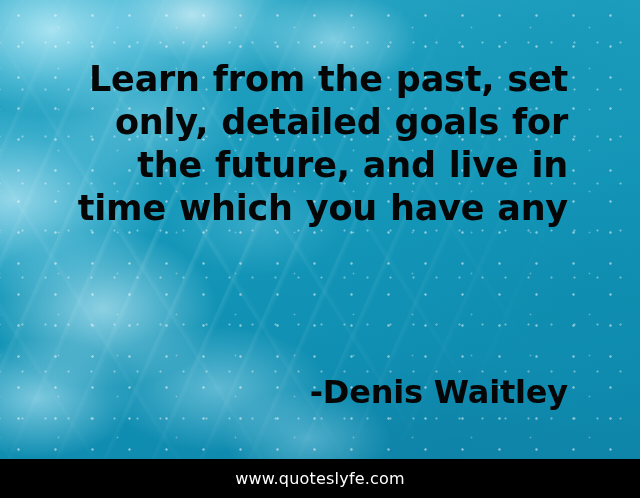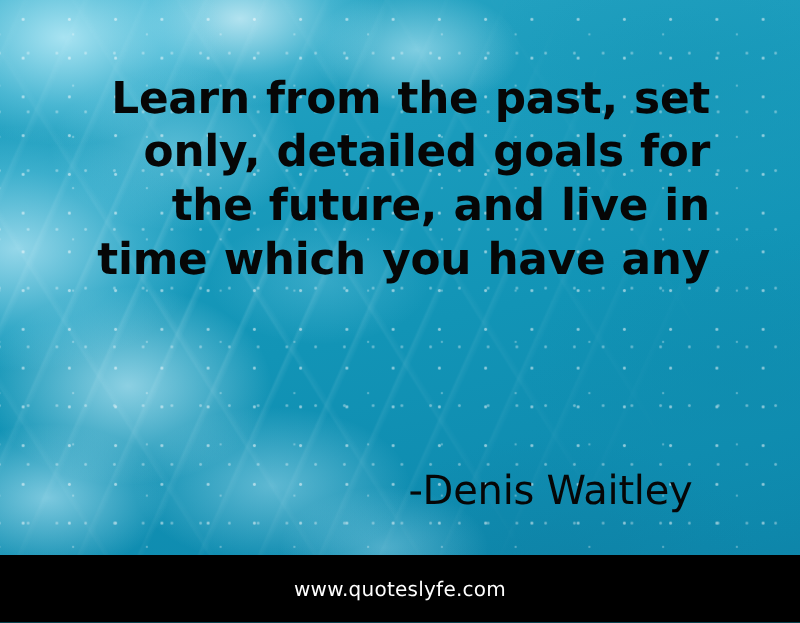--- a/index.html
+++ b/index.html
@@ -6,21 +6,21 @@
     margin: 0;
     padding: 0;
     background: #000;
   }
   #card {
     position: relative;
     width: 640px;
     height: 498px;
     overflow: hidden;
     font-family: "DejaVu Sans", "Liberation Sans", sans-serif;
-    background: #0f766e;
+    background: #86efac;
   }
 
   
   .bg {
     position: absolute;
     inset: 0;
     background-color: #1698ba;
     background-image:
       radial-gradient(ellipse 180px 120px at 8% 6%,  rgba(190,238,250,0.85) 0%, rgba(150,225,245,0.35) 45%, rgba(255,255,255,0) 72%),
       radial-gradient(ellipse 150px 90px  at 30% 3%, rgba(225,248,255,0.75) 0%, rgba(160,230,248,0.25) 50%, rgba(255,255,255,0) 78%),
@@ -80,37 +80,37 @@
     color: #060606;
     font-size: 35px;
     line-height: 43px;
     font-weight: bold;
     letter-spacing: -0.2px;
     word-spacing: 1px;
   }
   .attribution {
     position: absolute;
     left: 0;
-    right: 86px;
+    right: 72px;
     top: 372px;
     text-align: right;
     color: #060606;
     font-size: 32px;
     line-height: 40px;
-    font-weight: normal;
+    font-weight: bold;
     letter-spacing: -0.2px;
   }
 
   
   .footer {
     position: absolute;
     left: 0;
     right: 0;
     bottom: 0;
-    height: 54px;
+    height: 39px;
     background: #000000;
     display: flex;
     align-items: center;
     justify-content: center;
   }
   .footer-text {
     color: #ffffff;
     font-size: 16px;
     font-weight: normal;
     letter-spacing: 0.2px;

